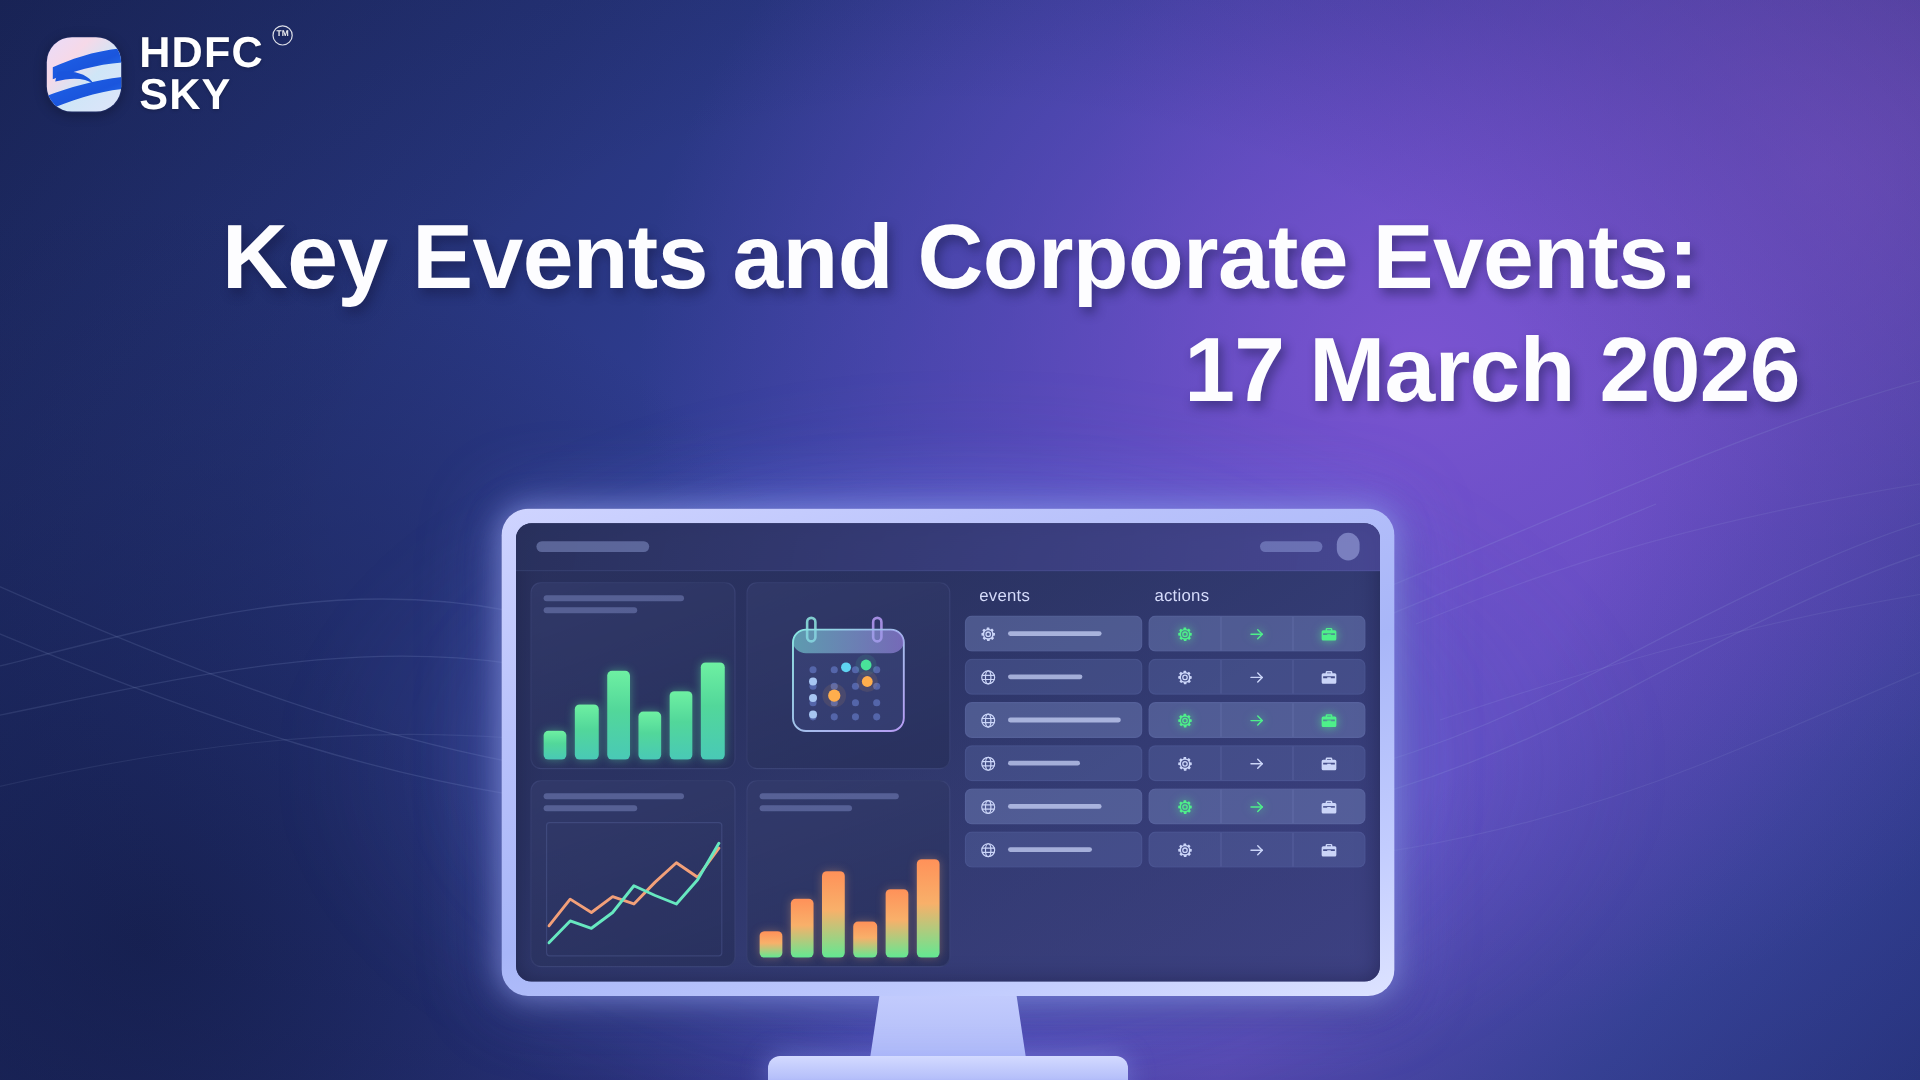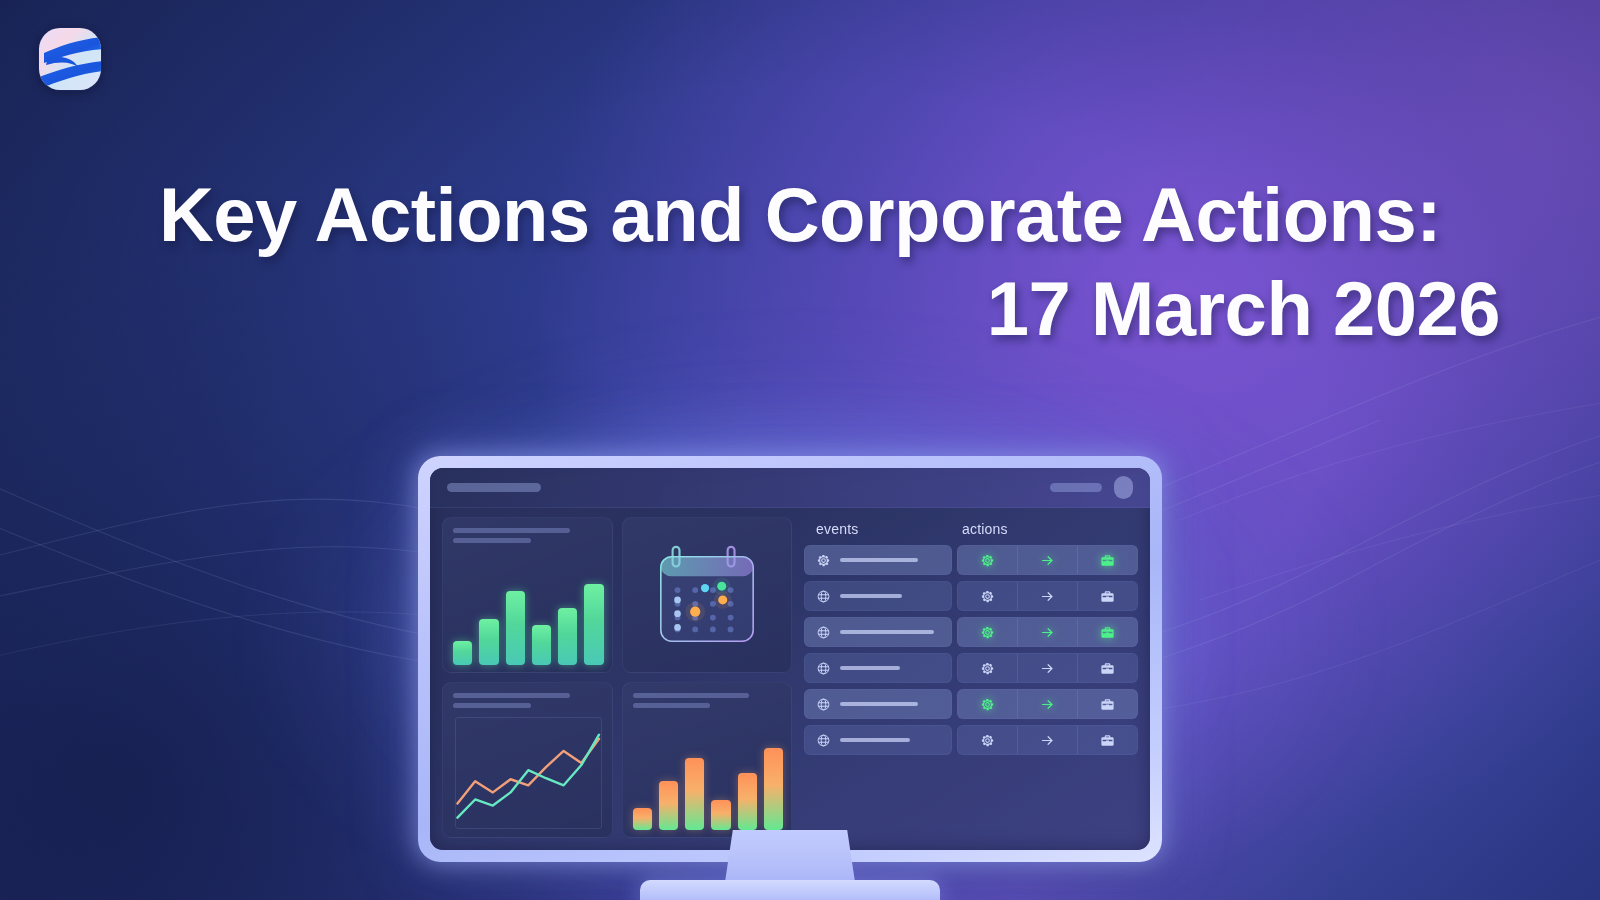--- a/index.html
+++ b/index.html
@@ -82,21 +82,20 @@
   }
   .mon-frame {
     position:absolute; left:0; top:0; width:744px; height:406px;
     border-radius:22px;
     background:linear-gradient(160deg,#cfd4ff 0%, #b9c2fb 28%, #a8b6f8 55%, #c3cdfe 82%, #dde3ff 100%);
     box-shadow:
       0 0 24px 3px rgba(158,172,255,0.55),
       0 0 60px 10px rgba(120,135,245,0.28),
       0 12px 34px rgba(16,20,60,0.38);
     padding:12px;
-    margin-top:32px;
   }
   .mon-screen {
     width:100%; height:100%;
     border-radius:13px;
     background:linear-gradient(145deg,#2d3566 0%,#2a3466 30%,#343d77 62%,#3d4284 100%);
     overflow:hidden;
     position:relative;
     box-shadow:inset 0 0 18px rgba(8,10,34,.55);
   }
 
@@ -234,24 +233,29 @@
           </clipPath>
       </defs>
       <rect x="1" y="1" width="62" height="62" rx="21" fill="url(#lgA)"></rect>
       <g clip-path="url(#sq)">
         <path d="M66,10 C40,12 20,20 6,26 L6,36 C22,30 44,23 66,22 Z" fill="url(#lgB)"></path>
         <path d="M-4,52 C16,44 42,36 66,34 L66,44 C44,46 20,54 2,62 Z" fill="url(#lgB)"></path>
         <path d="M10,30 C24,28 36,32 40,40 C33,35 22,34 8,38 Z" fill="#1a55dd"></path>
       </g>
     </svg>
   </div>
+  <div class="logo-wordmark">
+    <span>HDFC</span>
+    <span class="l2">SKY</span>
+    <span class="logo-tm">TM</span>
+  </div>
 </div>
 
 <h1 id="headline">
-  <span>Key Actions and Corporate Actions:</span>
+  <span>Key Events and Corporate Events:</span>
   <span class="line2">17 March 2026</span>
 </h1>
 
 <div id="monitor">
   <div class="mon-aura"></div>
 
   <div class="mon-frame">
     <div class="mon-screen">
 
       <div class="scr-topbar">

